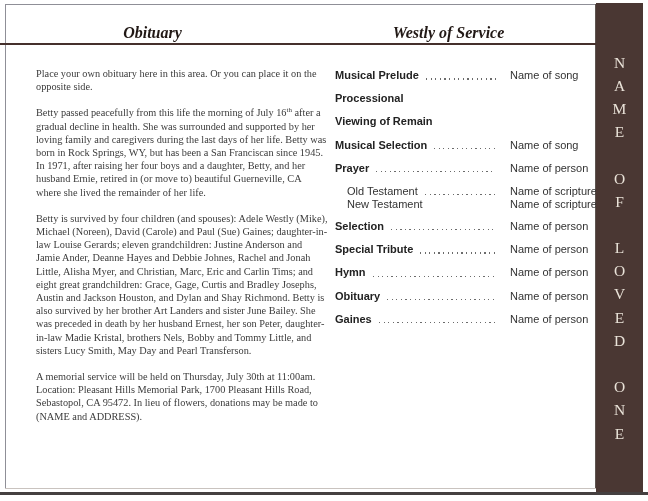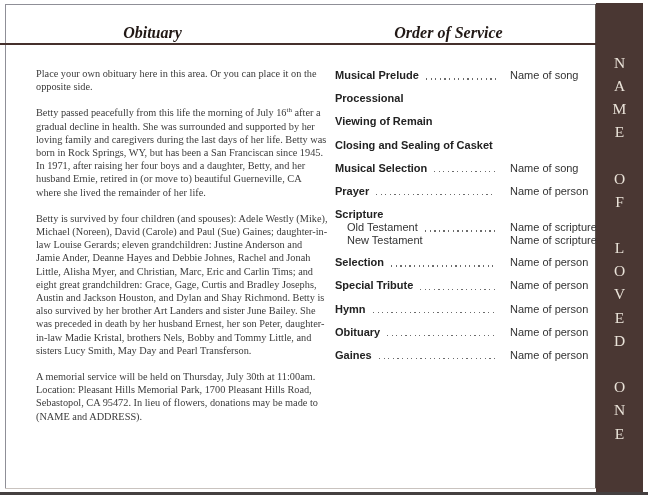--- a/index.html
+++ b/index.html
@@ -66,21 +66,21 @@
 <body>
 
 <div class="line border-top"></div>
 <div class="line border-left"></div>
 <div class="line border-right"></div>
 <div class="line border-bottom-faint"></div>
 <div class="line header-rule"></div>
 <div class="line bottom-rule"></div>
 
 <h1 class="col-header obituary-header">Obituary</h1>
-<h1 class="col-header order-header">Order of Service</h1>
+<h1 class="col-header order-header">Westly of Service</h1>
 
 <div class="obituary-text">
   <p>Place your own obituary here in this area. Or you can place it on the opposite side.</p>
   <p><span>Betty passed peacefully from this life the morning of July 16</span><sup>th</sup><span> after a gradual decline in health.  She was surrounded and supported by her loving family and caregivers during the last days of her life.  Betty was born in Rock Springs, WY, but has been a San Franciscan since 1945.  In 1971, after raising her four boys and a daughter, Betty, and her husband Ernie, retired in (or move to) beautiful Guerneville, CA where she lived the remainder of her life.</span></p>
   <p>Betty is survived by four children (and spouses): Adele Westly (Mike), Michael (Noreen), David (Carole) and Paul (Sue) Gaines;  daughter-in-law Louise Gerards;  eleven grandchildren: Justine Anderson and Jamie Ander, Deanne Hayes and Debbie Johnes, Rachel and Jonah Little, Alisha Myer, and Christian, Marc, Eric and Carlin Tims;  and eight great grandchildren: Grace, Gage, Curtis and Bradley Josephs, Austin and Jackson Houston, and Dylan and Shay Richmond.  Betty is also survived by her brother Art Landers and sister June Bailey.  She was preceded in death by her husband Ernest, her son Peter, daughter-in-law Madie Kristal, brothers Nels, Bobby and Tommy Little, and sisters Lucy Smith, May Day and Pearl Transferson.</p>
   <p>A memorial service will be held on Thursday, July 30th at 11:00am.  Location:  Pleasant Hills Memorial Park, 1700 Pleasant Hills Road, Sebastopol, CA 95472.  In lieu of flowers, donations may be made to (NAME and ADDRESS).</p>
 </div>
 
 <div class="order-list" id="order-list">
     <div class="os-row">
@@ -88,34 +88,28 @@
       <span class="os-leader"></span>
       <span class="os-value">Name of song</span>
     </div>
     <div class="os-row">
       <span class="os-label">Processional</span>
     </div>
     <div class="os-row">
       <span class="os-label">Viewing of Remain</span>
     </div>
     <div class="os-row">
-      <span class="os-label">Closing and Sealing of Casket</span>
-    </div>
-    <div class="os-row">
       <span class="os-label">Musical Selection</span>
       <span class="os-leader"></span>
       <span class="os-value">Name of song</span>
     </div>
     <div class="os-row">
       <span class="os-label">Prayer</span>
       <span class="os-leader"></span>
       <span class="os-value">Name of person</span>
-    </div>
-    <div class="os-row tight">
-      <span class="os-label">Scripture</span>
     </div>
     <div class="os-row os-sub tight">
       <span class="os-label">Old Testament</span>
       <span class="os-leader"></span>
       <span class="os-value">Name of scripture</span>
     </div>
     <div class="os-row os-sub group-end">
       <span class="os-label">New Testament</span>
       <span class="os-leader"></span>
       <span class="os-value">Name of scripture</span>

